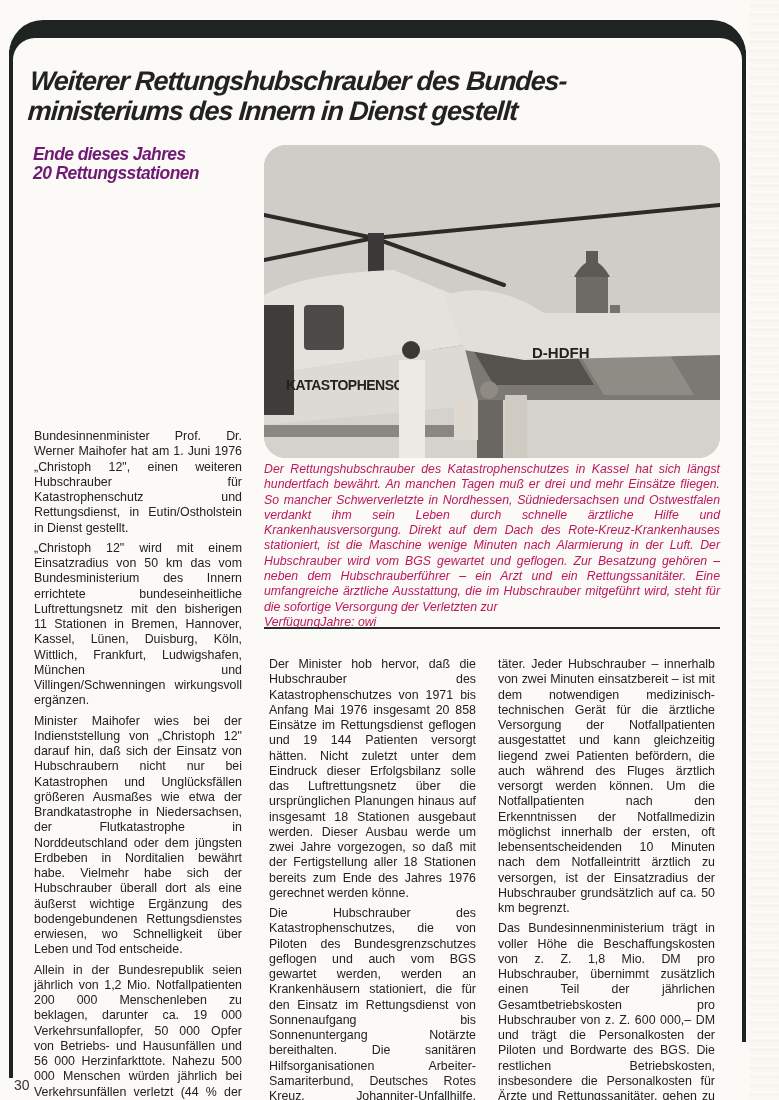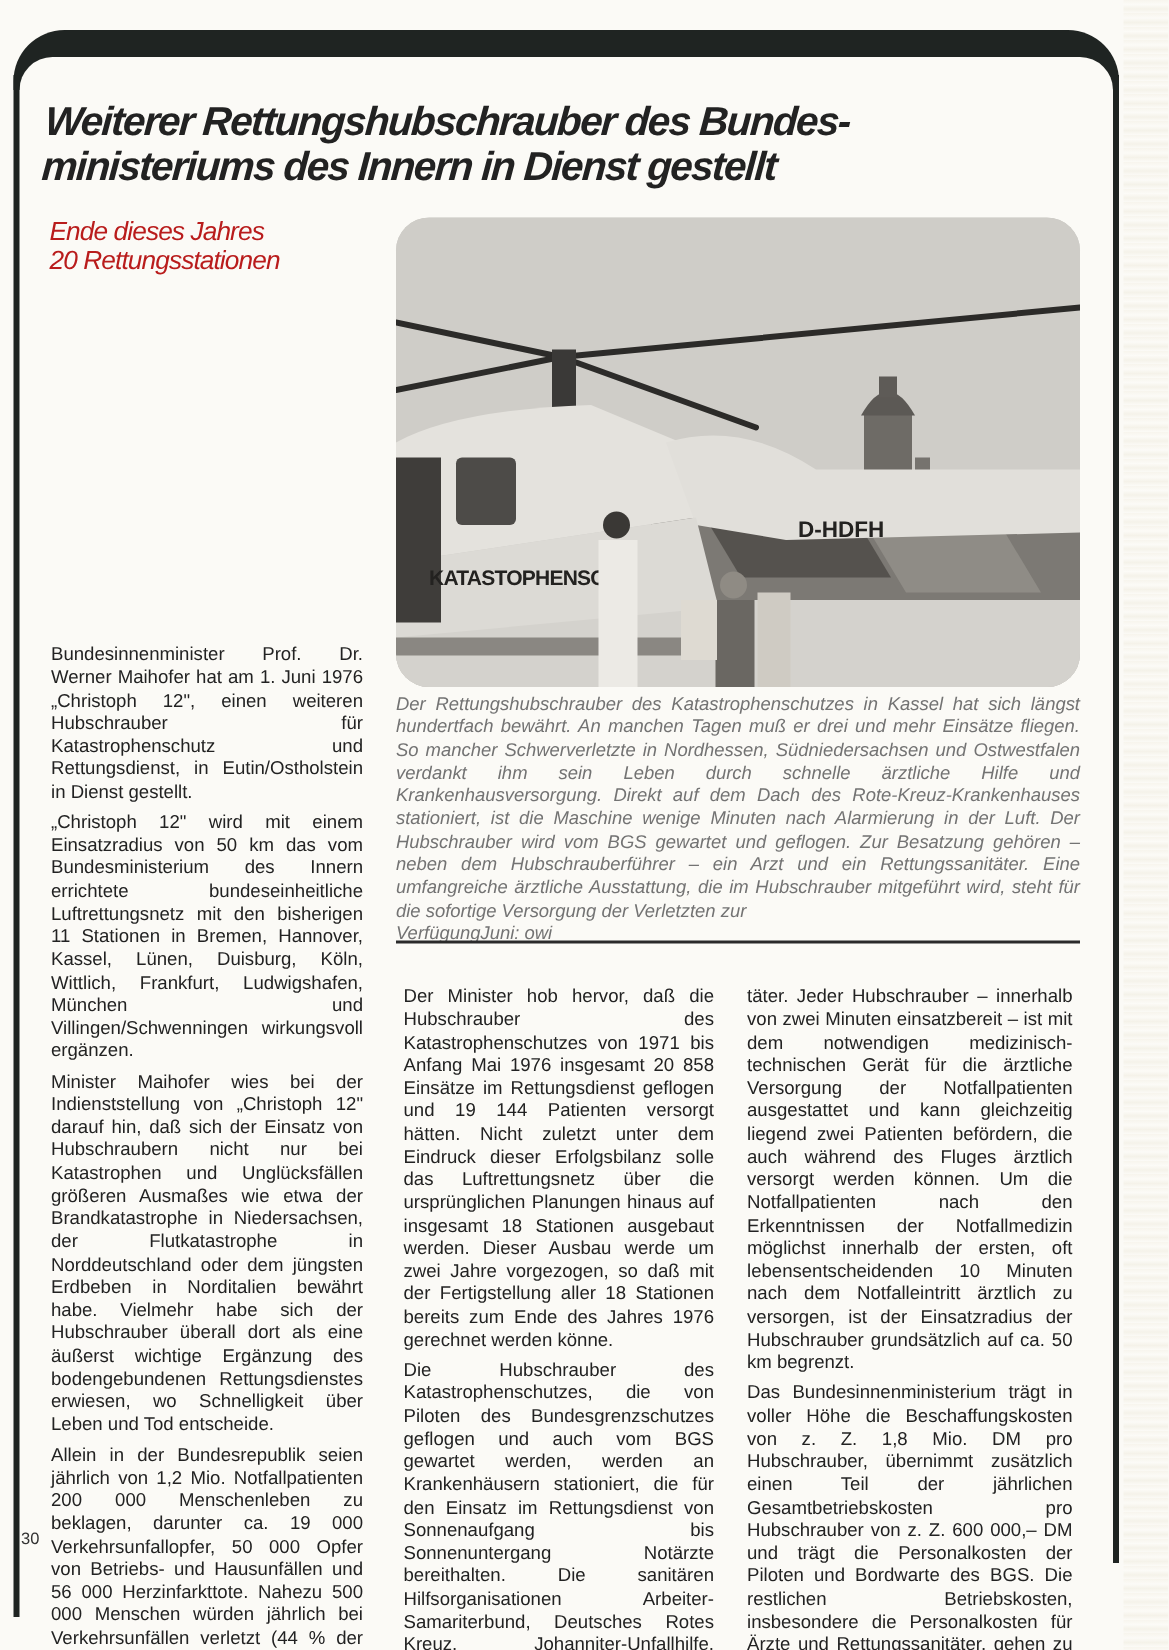--- a/index.html
+++ b/index.html
@@ -32,48 +32,48 @@
   }
   .title {
     position: absolute; left: 29px; top: 66px; width: 700px; margin: 0;
     font-family: "Liberation Sans", sans-serif;
     font-weight: bold; font-style: italic; font-size: 27px; line-height: 30px;
     letter-spacing: -1.1px; color: #222;
     transform: skewX(-4deg);
   }
   .subtitle {
     position: absolute; left: 33px; top: 145px; width: 230px; margin: 0;
-    font-weight: normal; font-style: italic; font-size: 17.5px; line-height: 19px;
-    letter-spacing: -0.6px; color: #b91c1c;
+    font-weight: bold; font-style: italic; font-size: 17.5px; line-height: 19px;
+    letter-spacing: -0.6px; color: #701a75;
   }
   .col {
     position: absolute; font-size: 12.4px; line-height: 15.25px; text-align: justify;
     color: #222;
   }
   .col p { margin: 5px; }
   .col-left { left: 29px; top: 424px; width: 218px; }
   .col-mid { left: 264px; top: 652px; width: 217px; }
   .col-right { left: 493px; top: 652px; width: 227px; }
   .photo {
     position: absolute; left: 264px; top: 145px; width: 456px; height: 313px;
     border-radius: 22px; overflow: hidden;
     background: linear-gradient(180deg, #c9c7c2 0%, #dad8d3 45%, #cfcdc8 70%, #bdbab4 100%);
   }
   .photo svg { position: absolute; left: 0; top: 0; }
   .caption {
     position: absolute; left: 264px; top: 462px; width: 456px;
-    font-style: italic; font-size: 12.3px; line-height: 15.3px; text-align: justify; color: #737373;
+    font-style: italic; font-size: 12.3px; line-height: 15.3px; text-align: justify; color: #be185d;
   }
   .caption p { margin: 0; }
   .credit-line { display: flex; justify-content: flex-start; }
   .rule {
     position: absolute; left: 264px; top: 627px; width: 456px; height: 2px; background: #2a2a2a;
   }
   .page-number {
-    position: absolute; left: 14px; top: 1020px; font-size: 11px; color: #333;
+    position: absolute; left: 14px; top: 1077px; font-size: 14px; color: #333;
   }
 </style>
 </head>
 <body>
 
 <div class="scan-speckle"></div>
 
 <div class="frame-top"></div>
 <div class="frame-top-inner"></div>
 <div class="frame-left"></div>
@@ -136,21 +136,21 @@
       <rect x="241" y="250" width="22" height="63" fill="#cfcbc3"></rect>
       <rect x="190" y="255" width="24" height="40" fill="#dedad2"></rect>
     </g>
   </svg>
 </div>
 
 <div class="caption">
   <p>Der Rettungshubschrauber des Katastrophenschutzes in Kassel hat sich längst hundertfach bewährt. An manchen Tagen muß er drei und mehr Einsätze fliegen. So mancher Schwerverletzte in Nordhessen, Südniedersachsen und Ostwestfalen verdankt ihm sein Leben durch schnelle ärztliche Hilfe und Krankenhausversorgung. Direkt auf dem Dach des Rote-Kreuz-Krankenhauses stationiert, ist die Maschine wenige Minuten nach Alarmierung in der Luft. Der Hubschrauber wird vom BGS gewartet und geflogen. Zur Besatzung gehören – neben dem Hubschrauberführer – ein Arzt und ein Rettungssanitäter. Eine umfangreiche ärztliche Ausstattung, die im Hubschrauber mitgeführt wird, steht für die sofortige Versorgung der Verletzten zur</p>
   <div class="credit-line">
     <span>Verfügung</span>
-    <span>Juni: owi</span>
+    <span>Jahre: owi</span>
   </div>
 </div>
 
 <div class="rule"></div>
 
 <div class="col col-left">
   <p>Bundesinnenminister Prof. Dr. Werner Maihofer hat am 1. Juni 1976 „Christoph 12", einen weiteren Hubschrauber für Katastrophenschutz und Rettungsdienst, in Eutin/Ostholstein in Dienst gestellt.</p>
   <p>„Christoph 12" wird mit einem Einsatzradius von 50 km das vom Bundesministerium des Innern errichtete bundeseinheitliche Luftrettungsnetz mit den bisherigen 11 Stationen in Bremen, Hannover, Kassel, Lünen, Duisburg, Köln, Wittlich, Frankfurt, Ludwigshafen, München und Villingen/Schwenningen wirkungsvoll ergänzen.</p>
   <p>Minister Maihofer wies bei der Indienststellung von „Christoph 12" darauf hin, daß sich der Einsatz von Hubschraubern nicht nur bei Katastrophen und Unglücksfällen größeren Ausmaßes wie etwa der Brandkatastrophe in Niedersachsen, der Flutkatastrophe in Norddeutschland oder dem jüngsten Erdbeben in Norditalien bewährt habe. Vielmehr habe sich der Hubschrauber überall dort als eine äußerst wichtige Ergänzung des bodengebundenen Rettungsdienstes erwiesen, wo Schnelligkeit über Leben und Tod entscheide.</p>
   <p>Allein in der Bundesrepublik seien jährlich von 1,2 Mio. Notfallpatienten 200 000 Menschenleben zu beklagen, darunter ca. 19 000 Verkehrsunfallopfer, 50 000 Opfer von Betriebs- und Hausunfällen und 56 000 Herzinfarkttote. Nahezu 500 000 Menschen würden jährlich bei Verkehrsunfällen verletzt (44 % der Schwerverletzten sterben innerhalb von 10 Minuten, 15 % innerhalb von 30 Minuten nach dem Notfalleintritt). Nach Ansicht der Notfallmedizin könnten durch rasche Hilfe in wenigstens 10 % der derzeit tödlich verlaufenden Notfälle das Leben der Betroffenen gerettet werden. Das seien bei etwa 200 000 Todesfällen jährlich etwa 20 000 Bürger unseres Landes.</p>

